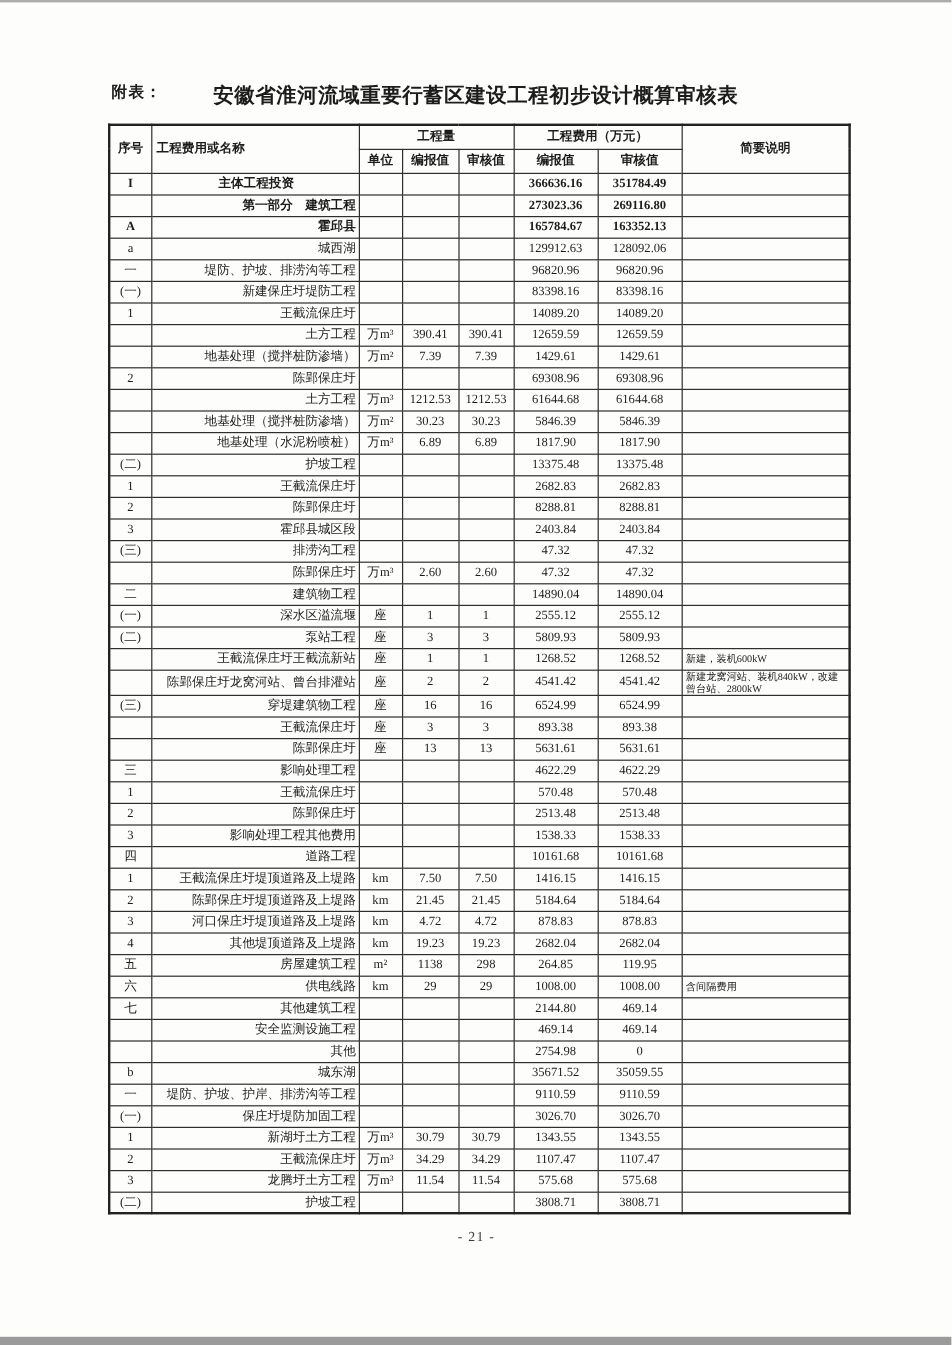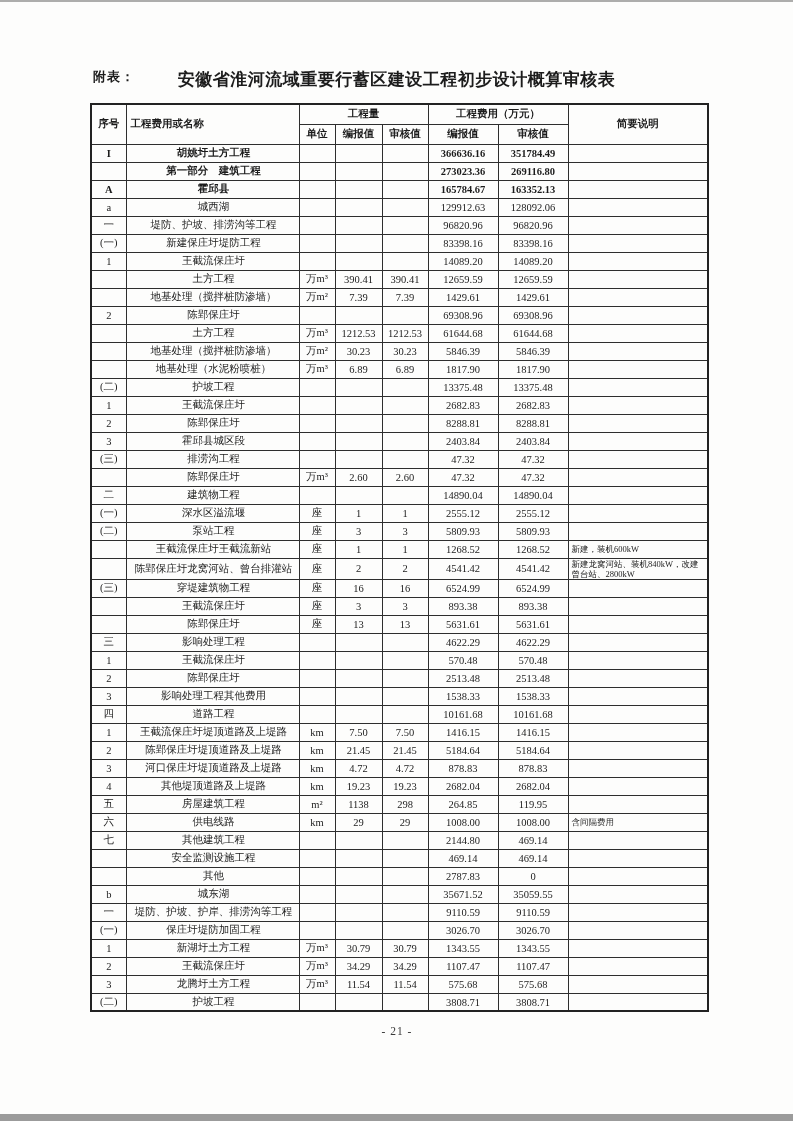--- a/index.html
+++ b/index.html
@@ -40,21 +40,21 @@
     text-align: center;
     padding: 0 2px;
     overflow: hidden;
     white-space: nowrap;
   }
   table.estimate { border: 2px solid #222; }
   thead tr { height: 20px; }
   thead th { font-weight: bold; font-size: 10.5px; border-bottom-width: 1.5px; }
   thead th.th-name { text-align: left; padding-left: 4px; }
   tbody tr { height: 18px; }
-  tbody td.c-name { text-align: center; padding-left: 4px; }
+  tbody td.c-name { text-align: right; padding-left: 4px; }
   tbody td.c-name.center { text-align: center; }
   tbody td.c-remark {
     text-align: left; padding-left: 3px;
     font-size: 8.5px; line-height: 1.2;
     white-space: normal;
     margin-left: 20px;
   }
   tbody tr.bold td { font-weight: bold; }
   .page-number {
     position: absolute; top: 1025px; left: 12px; width: 770px;
@@ -94,21 +94,21 @@
       <th>单位</th>
       <th>编报值</th>
       <th>审核值</th>
       <th>编报值</th>
       <th>审核值</th>
     </tr>
   </thead>
   <tbody>
       <tr class="bold">
         <td class="c-sn">I</td>
-        <td class="c-name center">胡姚圩土方工程</td>
+        <td class="c-name center">主体工程投资</td>
         <td class="c-unit"></td>
         <td class="c-num"></td>
         <td class="c-num"></td>
         <td class="c-cost">366636.16</td>
         <td class="c-cost">351784.49</td>
         <td class="c-remark"></td>
       </tr>
       <tr class="bold">
         <td class="c-sn"></td>
         <td class="c-name">第一部分　建筑工程</td>
@@ -498,21 +498,21 @@
         <td class="c-cost">469.14</td>
         <td class="c-cost">469.14</td>
         <td class="c-remark"></td>
       </tr>
       <tr>
         <td class="c-sn"></td>
         <td class="c-name">其他</td>
         <td class="c-unit"></td>
         <td class="c-num"></td>
         <td class="c-num"></td>
-        <td class="c-cost">2787.83</td>
+        <td class="c-cost">2754.98</td>
         <td class="c-cost">0</td>
         <td class="c-remark"></td>
       </tr>
       <tr>
         <td class="c-sn">b</td>
         <td class="c-name">城东湖</td>
         <td class="c-unit"></td>
         <td class="c-num"></td>
         <td class="c-num"></td>
         <td class="c-cost">35671.52</td>

